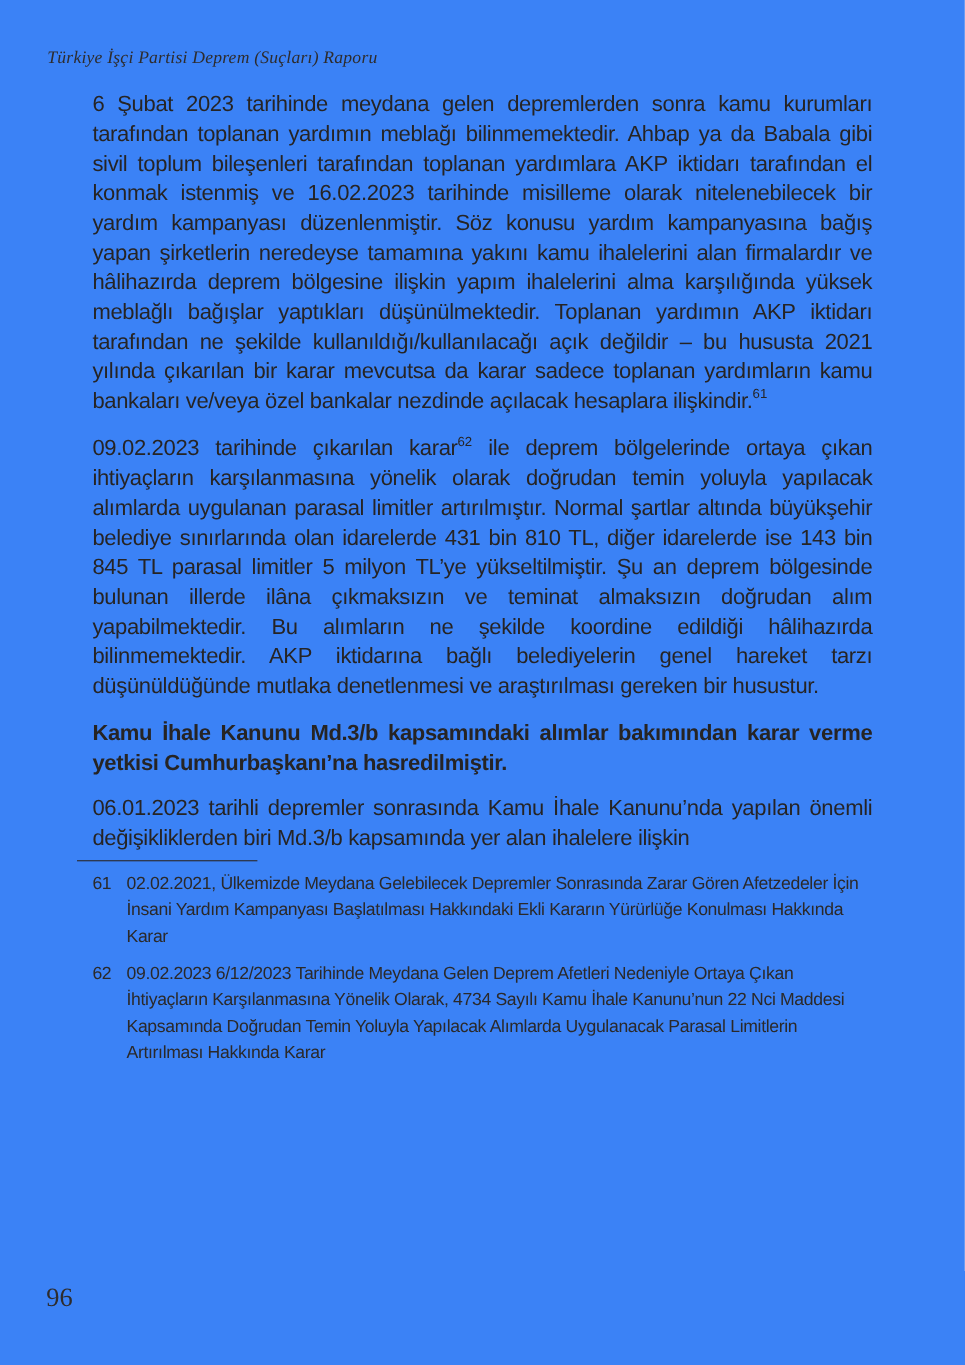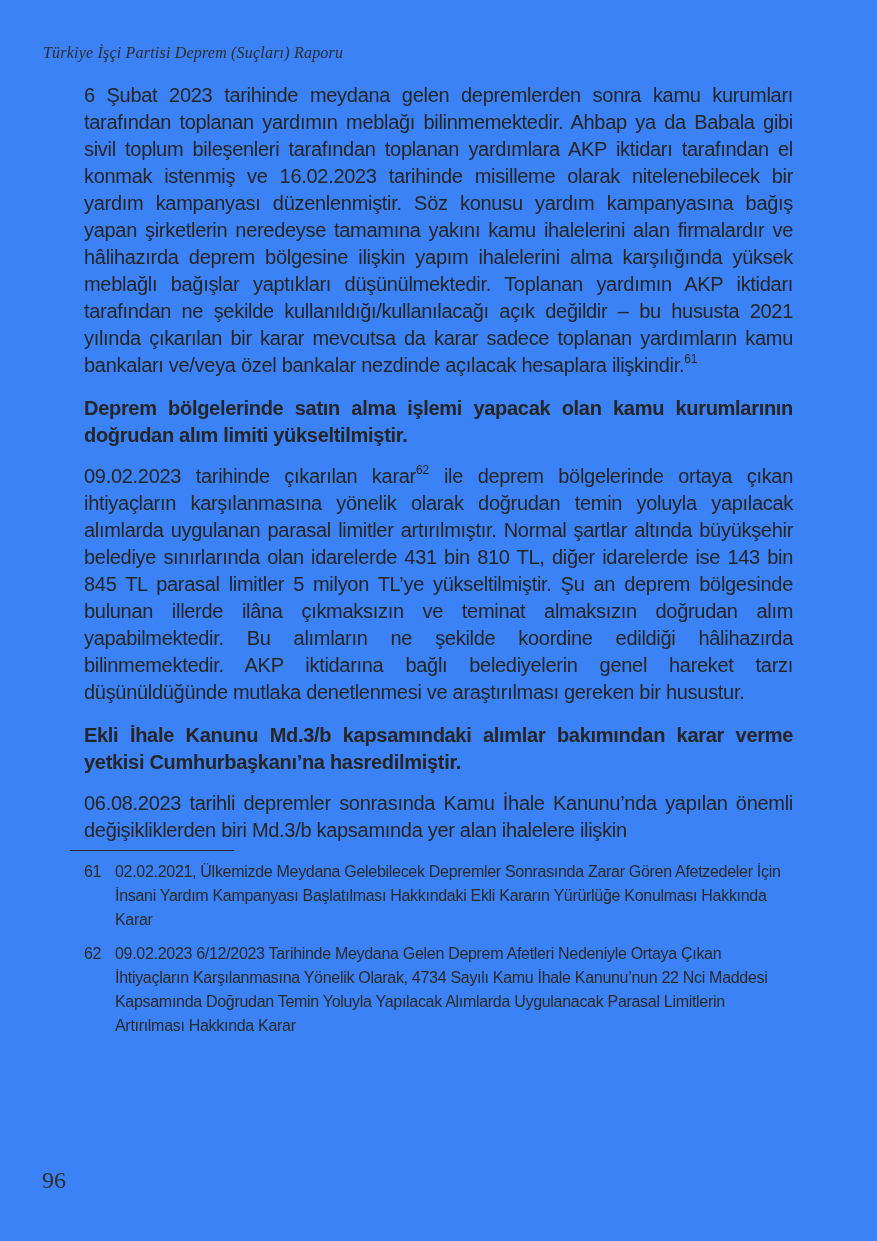--- a/index.html
+++ b/index.html
@@ -84,27 +84,26 @@
 
 <div class="page">
 
   <div class="running-header">Türkiye İşçi Partisi Deprem (Suçları) Raporu</div>
 
   <div class="body-column">
 
 
     <p class="body-par"><span>6 Şubat 2023 tarihinde meydana gelen depremlerden sonra kamu kurumları tarafından toplanan yardımın meblağı bilinmemektedir. Ahbap ya da Babala gibi sivil toplum bileşenleri tarafından toplanan yardımlara AKP iktidarı tarafından el konmak istenmiş ve 16.02.2023 tarihinde misilleme olarak nitelenebilecek bir yardım kampanyası düzenlenmiştir. Söz konusu yardım kampanyasına bağış yapan şirketlerin neredeyse tamamına yakını kamu ihalelerini alan firmalardır ve hâlihazırda deprem bölgesine ilişkin yapım ihalelerini alma karşılığında yüksek meblağlı bağışlar yaptıkları düşünülmektedir. Toplanan yardımın AKP iktidarı tarafından ne şekilde kullanıldığı/kullanılacağı açık değildir – bu hususta 2021 yılında çıkarılan bir karar mevcutsa da karar sadece toplanan yardımların kamu bankaları ve/veya özel bankalar nezdinde açılacak hesaplara ilişkindir.</span><sup class="fn-ref">61</sup></p>
 
-    <p class="body-heading">Deprem bölgelerinde satın alma işlemi yapacak olan kamu kurumlarının doğrudan alım limiti yükseltilmiştir.</p>
 
     <p class="body-par"><span>09.02.2023 tarihinde çıkarılan karar</span><sup class="fn-ref">62</sup><span> ile deprem bölgelerinde ortaya çıkan ihtiyaçların karşılanmasına yönelik olarak doğrudan temin yoluyla yapılacak alımlarda uygulanan parasal limitler artırılmıştır. Normal şartlar altında büyükşehir belediye sınırlarında olan idarelerde 431 bin 810 TL, diğer idarelerde ise 143 bin 845 TL parasal limitler 5 milyon TL’ye yükseltilmiştir. Şu an deprem bölgesinde bulunan illerde ilâna çıkmaksızın ve teminat almaksızın doğrudan alım yapabilmektedir. Bu alımların ne şekilde koordine edildiği hâlihazırda bilinmemektedir. AKP iktidarına bağlı belediyelerin genel hareket tarzı düşünüldüğünde mutlaka denetlenmesi ve araştırılması gereken bir husustur.</span></p>
 
-    <p class="body-heading">Ekli İhale Kanunu Md.3/b kapsamındaki alımlar bakımından karar verme yetkisi Cumhurbaşkanı’na hasredilmiştir.</p>
+    <p class="body-heading">Kamu İhale Kanunu Md.3/b kapsamındaki alımlar bakımından karar verme yetkisi Cumhurbaşkanı’na hasredilmiştir.</p>
 
-    <p class="body-par mb-small">06.08.2023 tarihli depremler sonrasında Kamu İhale Kanunu’nda yapılan önemli değişikliklerden biri Md.3/b kapsamında yer alan ihalelere ilişkin</p>
+    <p class="body-par mb-small">06.01.2023 tarihli depremler sonrasında Kamu İhale Kanunu’nda yapılan önemli değişikliklerden biri Md.3/b kapsamında yer alan ihalelere ilişkin</p>
 
     <hr class="footnote-separator">
 
     <div class="footnote">
       <span class="fn-num">61</span>
       <span class="fn-text">02.02.2021, Ülkemizde Meydana Gelebilecek Depremler Sonrasında Zarar Gören Afetzedeler İçin İnsani Yardım Kampanyası Başlatılması Hakkındaki Ekli Kararın Yürürlüğe Konulması Hakkında Karar</span>
     </div>
 
     <div class="footnote">
       <span class="fn-num">62</span>

